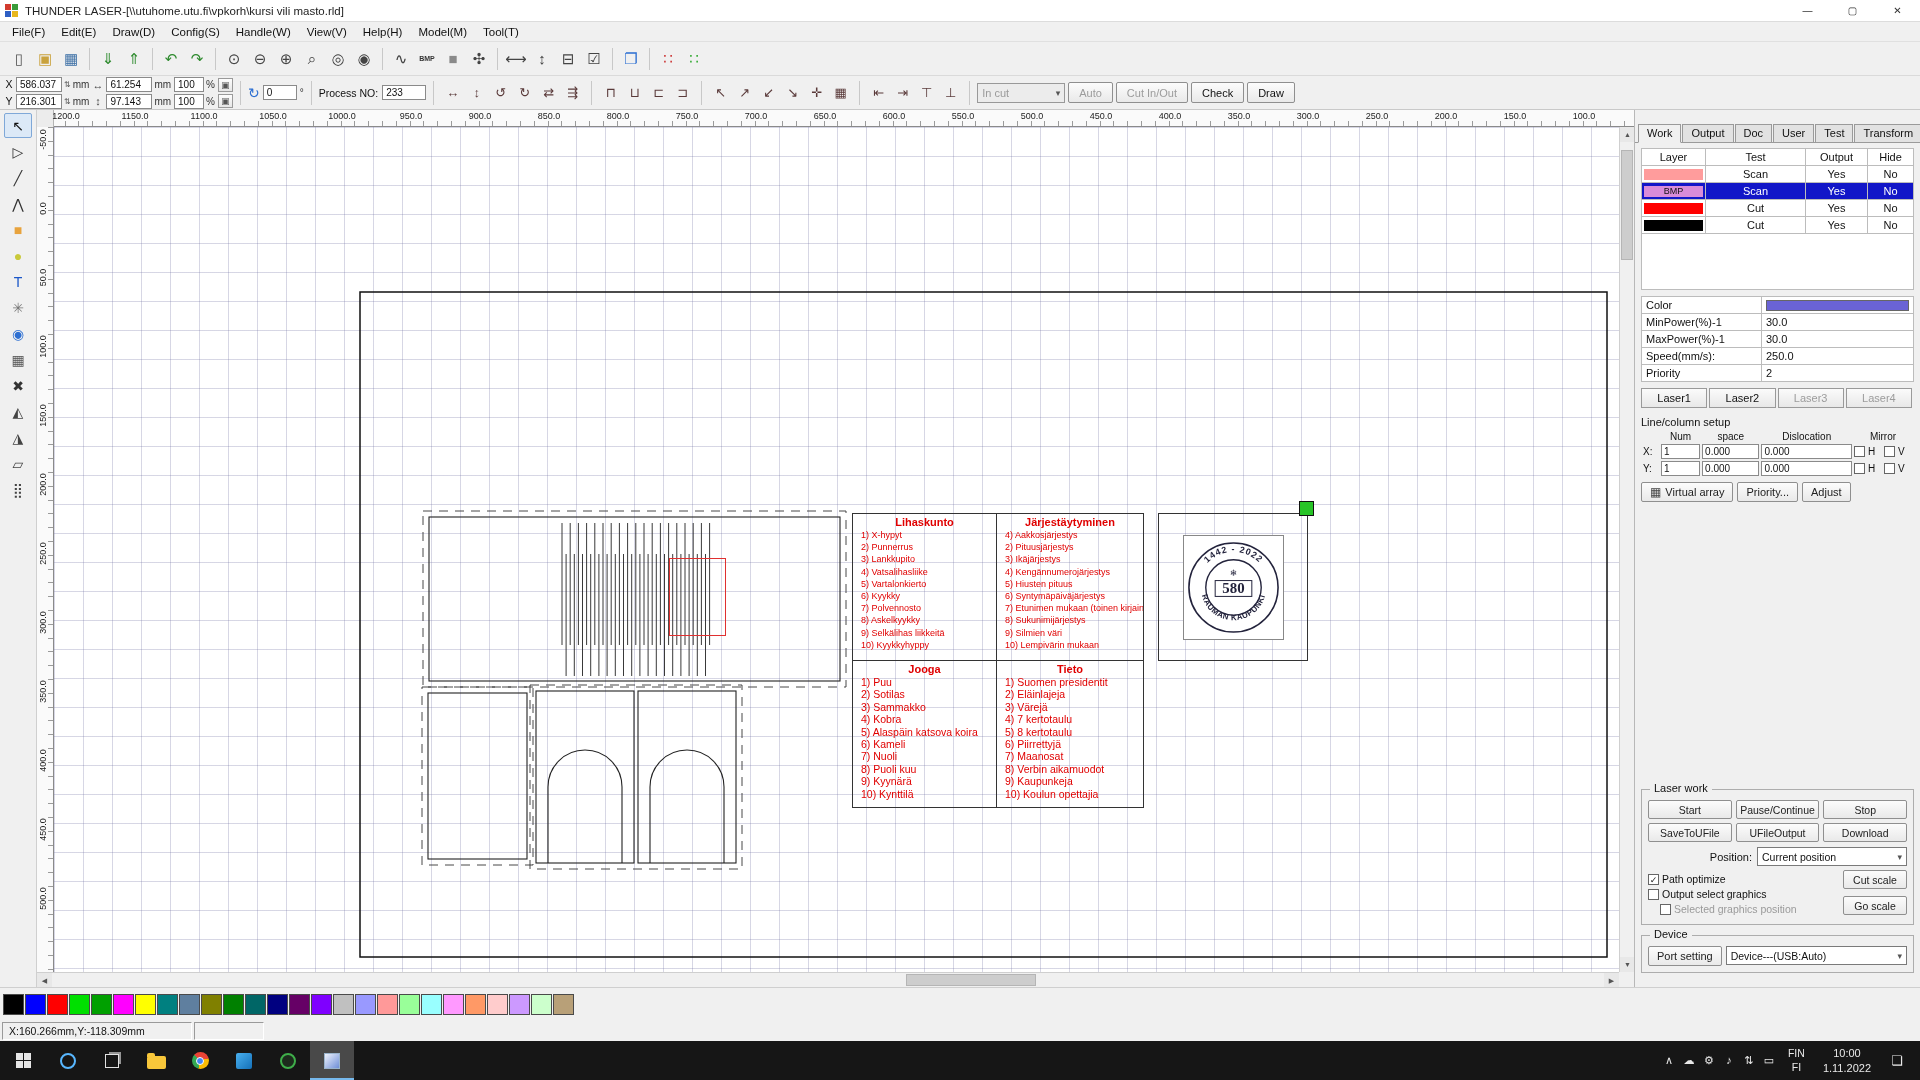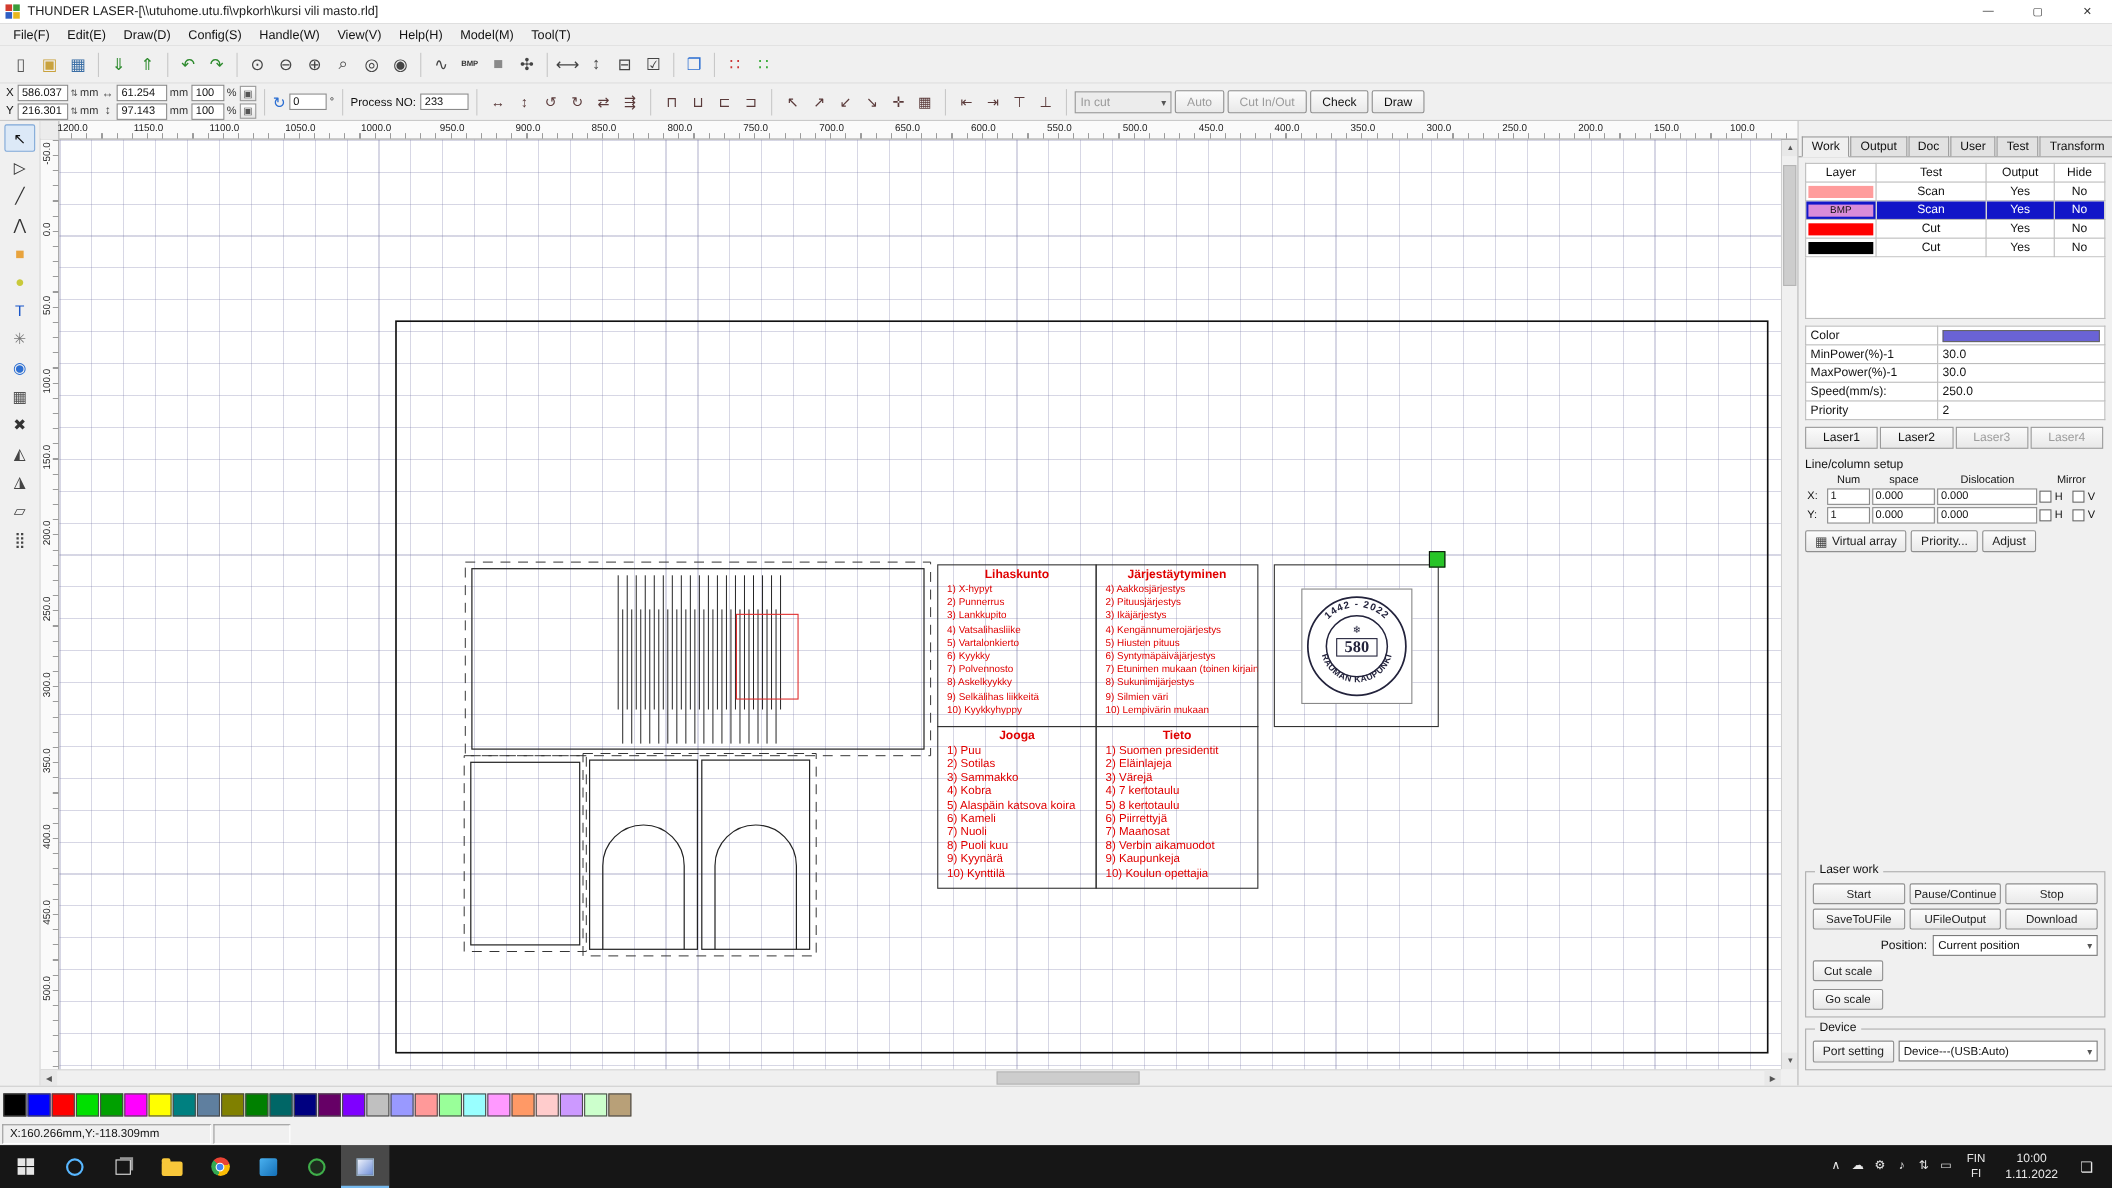--- a/index.html
+++ b/index.html
@@ -732,20 +732,34 @@
             <div class="btn g">Download</div>
           </div>
           <div class="gb-pos">
             <span class="pos-lab">Position:</span>
             <div class="select">
                 <span>Current position</span>
                 <span class="dd">▾</span>
               </div>
           </div>
           <div class="gb-chk">
+            <div class="chk-col">
+              <div class="chk-row">
+                  <span class="cb checked"></span>
+                  <span>Path optimize</span>
+                </div>
+              <div class="chk-row">
+                  <span class="cb"></span>
+                  <span>Output select graphics</span>
+                </div>
+              <div class="chk-row sub">
+                  <span class="cb"></span>
+                  <span>Selected graphics position</span>
+                </div>
+            </div>
             <div class="chk-btns">
               <div class="btn">Cut scale</div>
               <div class="btn">Go scale</div>
             </div>
           </div>
         </div>
 
         <div class="groupbox dev">
           <div class="gb-title">Device</div>
           <div class="gb-row dev-row">

